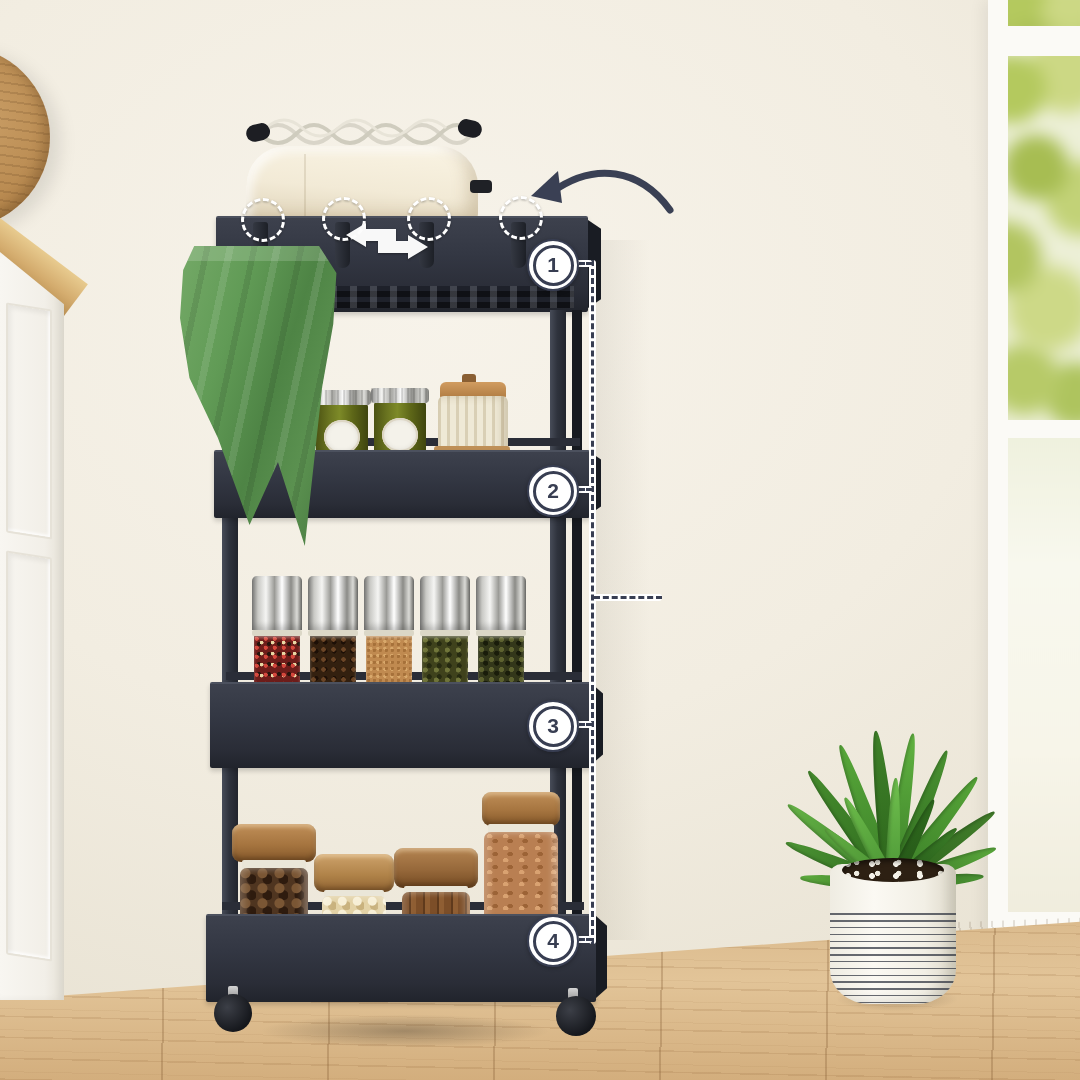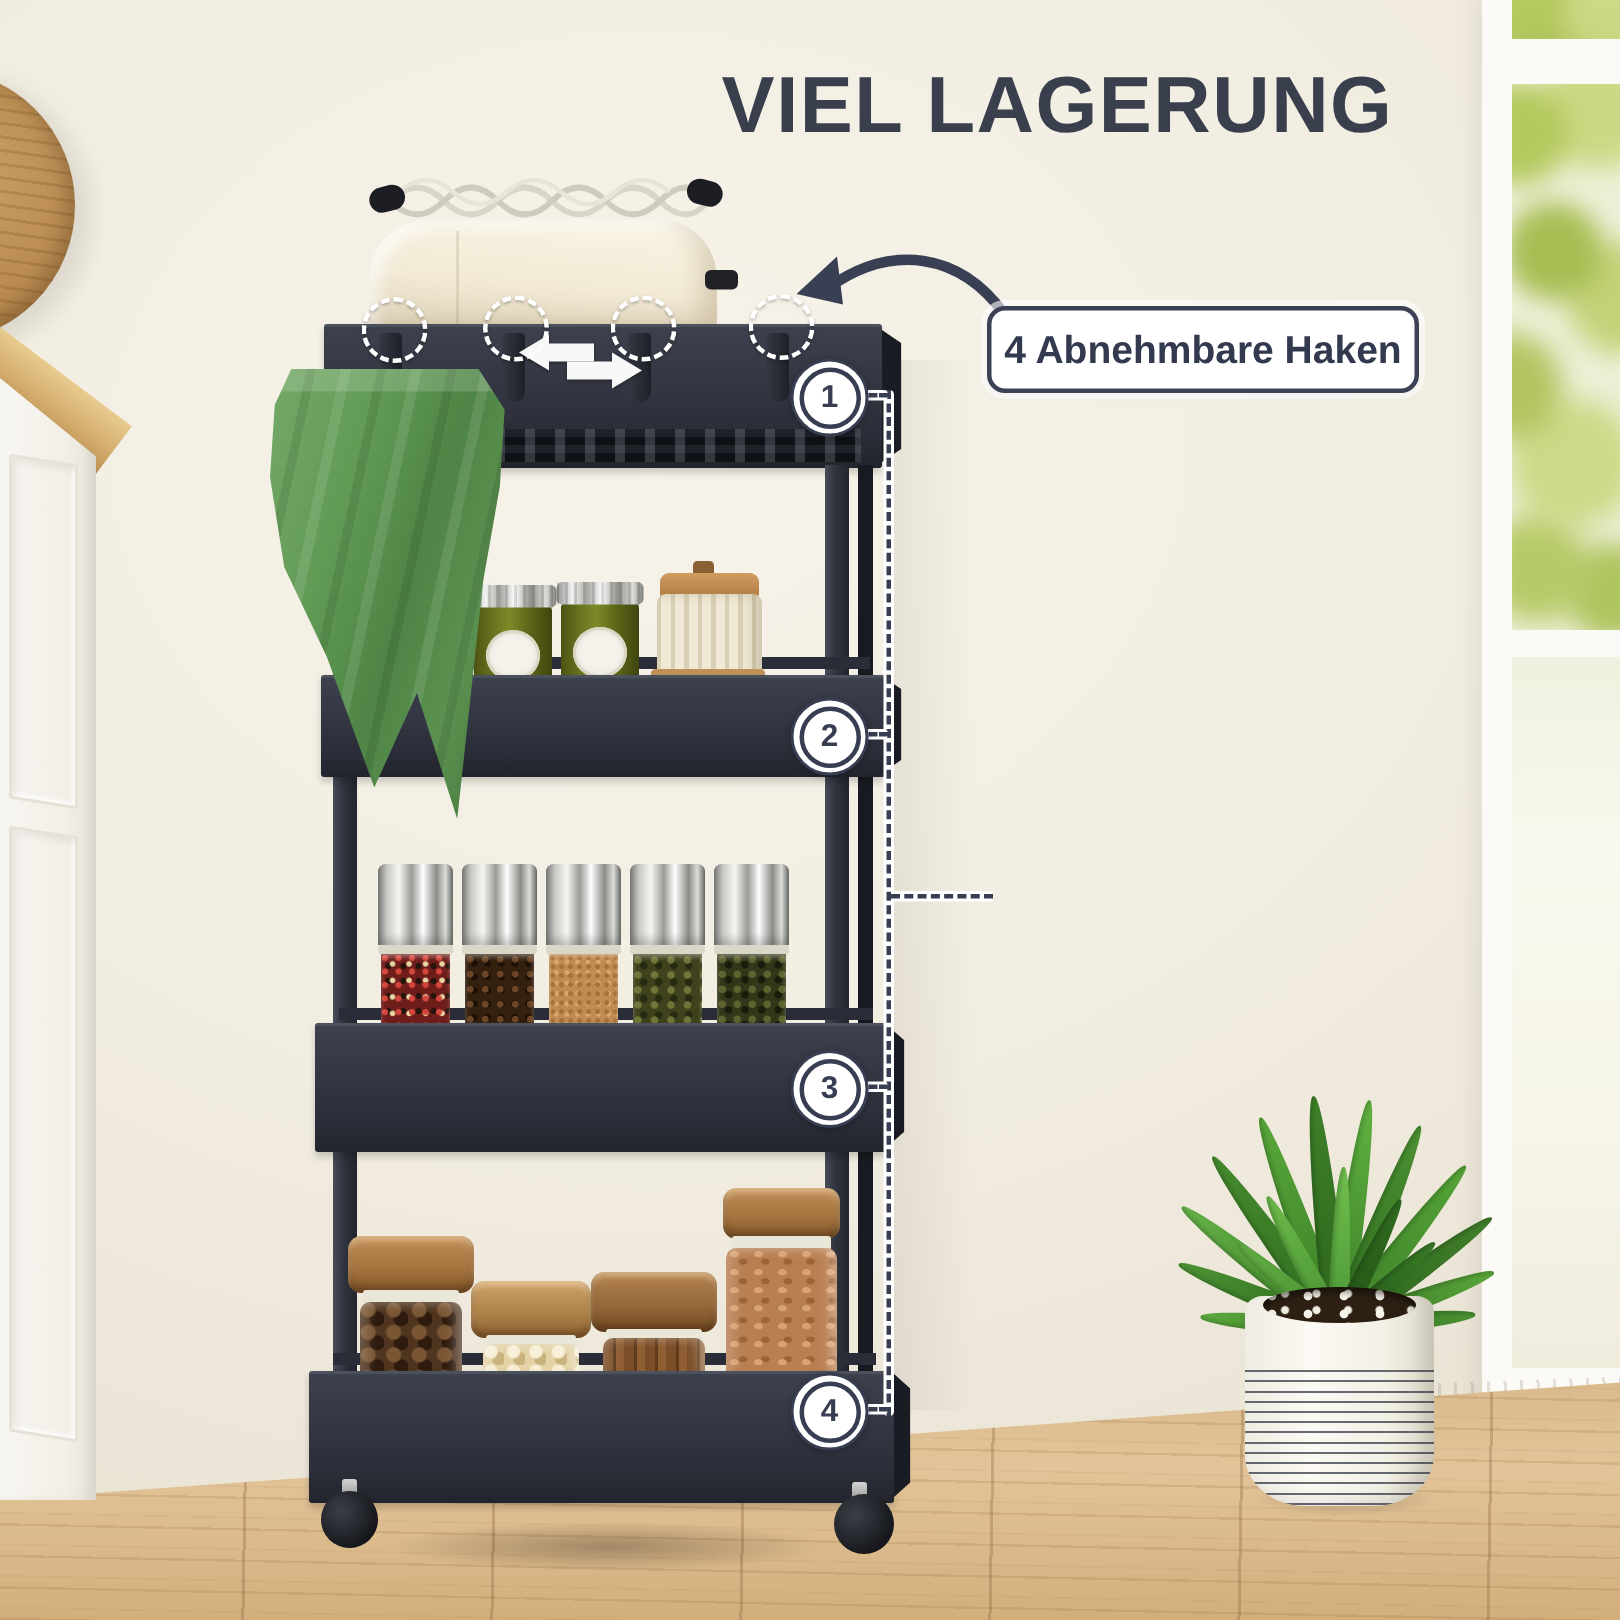--- a/index.html
+++ b/index.html
@@ -311,21 +311,20 @@
               box-shadow:inset -8px -4px 10px rgba(60,55,40,.12);">
     <div style="position:absolute;left:0;top:44px;width:100%;height:96px;border-radius:0 0 40px 40px/0 0 34px 34px;
                 background:repeating-linear-gradient(180deg, transparent 0 5.4px, rgba(45,50,62,.8) 5.4px 6.8px);opacity:.9;"></div>
     <div style="position:absolute;left:12px;top:-6px;width:102px;height:24px;border-radius:50%;
                 background-color:#2d2013;
                 background-image:radial-gradient(circle at 25% 50%, #f6f3ea 2.6px, transparent 3.2px),
                                  radial-gradient(circle at 70% 40%, #efece0 2.4px, transparent 3px);
                 background-size:24px 12px, 21px 11px;box-shadow:inset 0 3px 5px rgba(0,0,0,.5);"></div>
   </div>
 
-  <div class="title">VIEL LAGERUNG</div>
 
   <svg class="abs" style="left:528px;top:158px;" width="146" height="58" viewBox="0 0 146 58">
     <path d="M142 52 C 112 10 66 4 24 34" fill="none" stroke="#3a4054" stroke-width="7" stroke-linecap="round"></path>
     <polygon points="30,13 3,38 34,45" fill="#3a4054"></polygon>
   </svg>
 
   <div class="dash-v" style="left:589px;top:260px;height:684px;"></div>
   <div class="dash-h" style="left:572px;top:260px;width:20px;"></div>
   <div class="dash-h" style="left:572px;top:486px;width:20px;"></div>
   <div class="dash-h" style="left:572px;top:721px;width:20px;"></div>
@@ -346,17 +345,14 @@
     <div class="marker-inner">
         <span>3</span>
       </div>
   </div>
   <div class="marker" style="left:527px;top:915px;">
     <div class="marker-inner">
         <span>4</span>
       </div>
   </div>
 
-  <div class="callout" style="left:658px;top:204px;width:282px;height:52px;font-size:26px;">
-    <span>4 Abnehmbare Haken</span>
-  </div>
 
 </div>
 
 </body></html>

